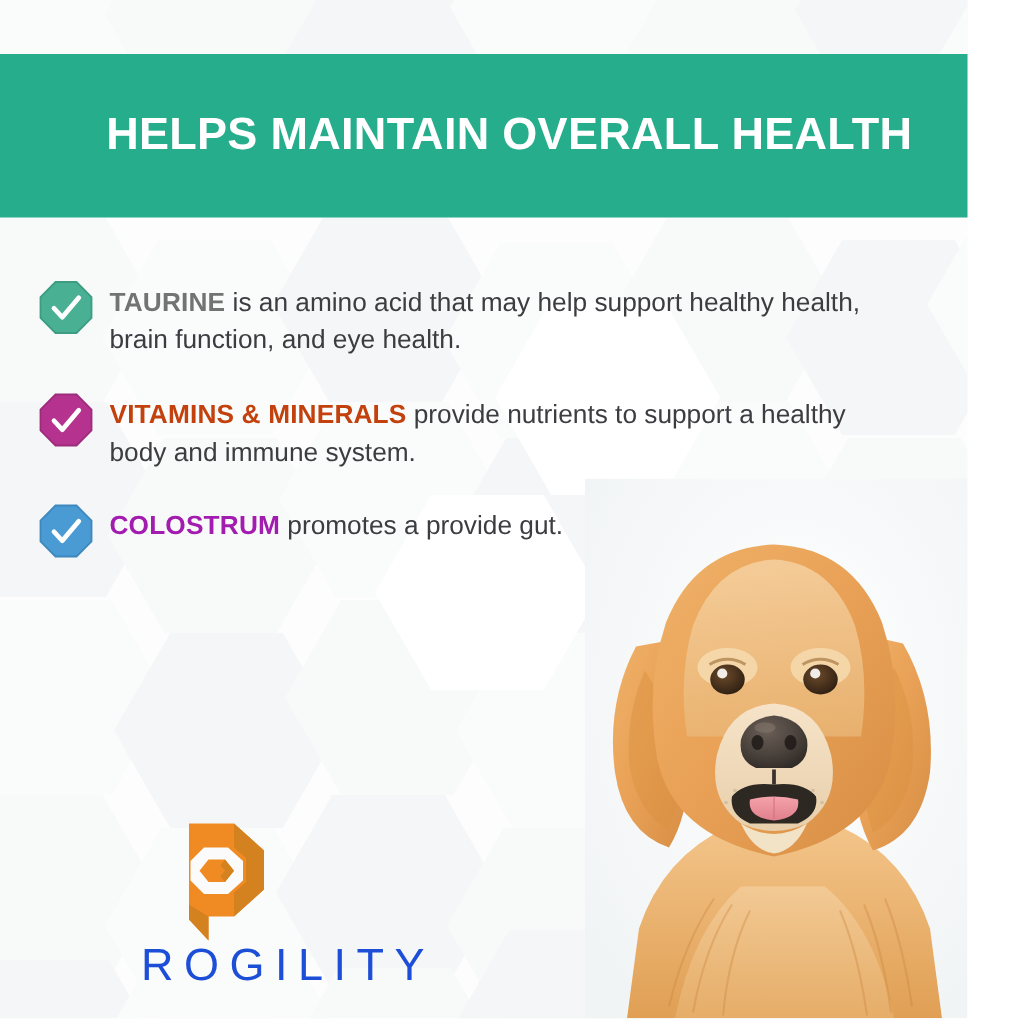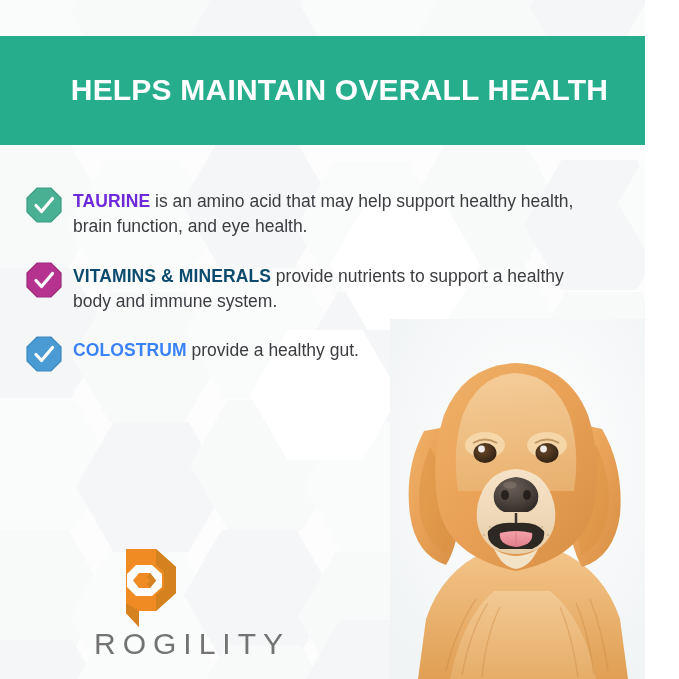--- a/index.html
+++ b/index.html
@@ -119,21 +119,21 @@
   }
   .logo-mark {
     width: 76px;
     height: 88px;
     margin-left: 6px;
   }
   .logo-word {
     font-size: 30px;
     font-weight: normal;
     letter-spacing: 7px;
-    color: #737373;
+    color: #1d4ed8;
     margin-top: -4px;
     margin-left: -6px;
   }
 </style>
 </head>
 <body>
 
 <div class="poster">
 
   <div class="hex-bg">
@@ -282,45 +282,45 @@
   <div class="bullets">
 
     <div class="bullet">
       <div class="badge">
         <svg width="36" height="36" viewBox="0 0 36 36">
           <polygon points="11,1 25,1 35,11 35,25 25,35 11,35 1,25 1,11" fill="#49b094" stroke="#3d9c82" stroke-width="1.2"></polygon>
           <path d="M10 18.5 L15.5 24.5 L26.5 11.5" stroke="#ffffff" stroke-width="3.2" fill="none" stroke-linecap="round" stroke-linejoin="round"></path>
         </svg>
       </div>
       <div class="bullet-text">
-        <span class="kw" style="color:#6d28d9">TAURINE</span><span> is an amino acid that may help support healthy health, brain function, and eye health.</span>
+        <span class="kw" style="color:#737373">TAURINE</span><span> is an amino acid that may help support healthy health, brain function, and eye health.</span>
       </div>
     </div>
 
     <div class="bullet">
       <div class="badge">
         <svg width="36" height="36" viewBox="0 0 36 36">
           <polygon points="11,1 25,1 35,11 35,25 25,35 11,35 1,25 1,11" fill="#b5338f" stroke="#9e2c7d" stroke-width="1.2"></polygon>
           <path d="M10 18.5 L15.5 24.5 L26.5 11.5" stroke="#ffffff" stroke-width="3.2" fill="none" stroke-linecap="round" stroke-linejoin="round"></path>
         </svg>
       </div>
       <div class="bullet-text">
-        <span class="kw" style="color:#0c4a6e">VITAMINS &amp; MINERALS</span><span> provide nutrients to support a healthy body and immune system.</span>
+        <span class="kw" style="color:#c2410c">VITAMINS &amp; MINERALS</span><span> provide nutrients to support a healthy body and immune system.</span>
       </div>
     </div>
 
     <div class="bullet">
       <div class="badge">
         <svg width="36" height="36" viewBox="0 0 36 36">
           <polygon points="11,1 25,1 35,11 35,25 25,35 11,35 1,25 1,11" fill="#4a9bd4" stroke="#3e88bd" stroke-width="1.2"></polygon>
           <path d="M10 18.5 L15.5 24.5 L26.5 11.5" stroke="#ffffff" stroke-width="3.2" fill="none" stroke-linecap="round" stroke-linejoin="round"></path>
         </svg>
       </div>
       <div class="bullet-text">
-        <span class="kw" style="color:#3b82f6">COLOSTRUM</span><span> provide a healthy gut.</span>
+        <span class="kw" style="color:#a21caf">COLOSTRUM</span><span> promotes a provide gut.</span>
       </div>
     </div>
 
 
   </div>
 
   <div class="logo-block">
     <svg class="logo-mark" viewBox="0 0 76 88">
 
       <path d="M20 6 L50 6 L70 24 L70 50 L50 68 L33 68 L33 84 L20 70 Z" fill="#ef8b22"></path>

